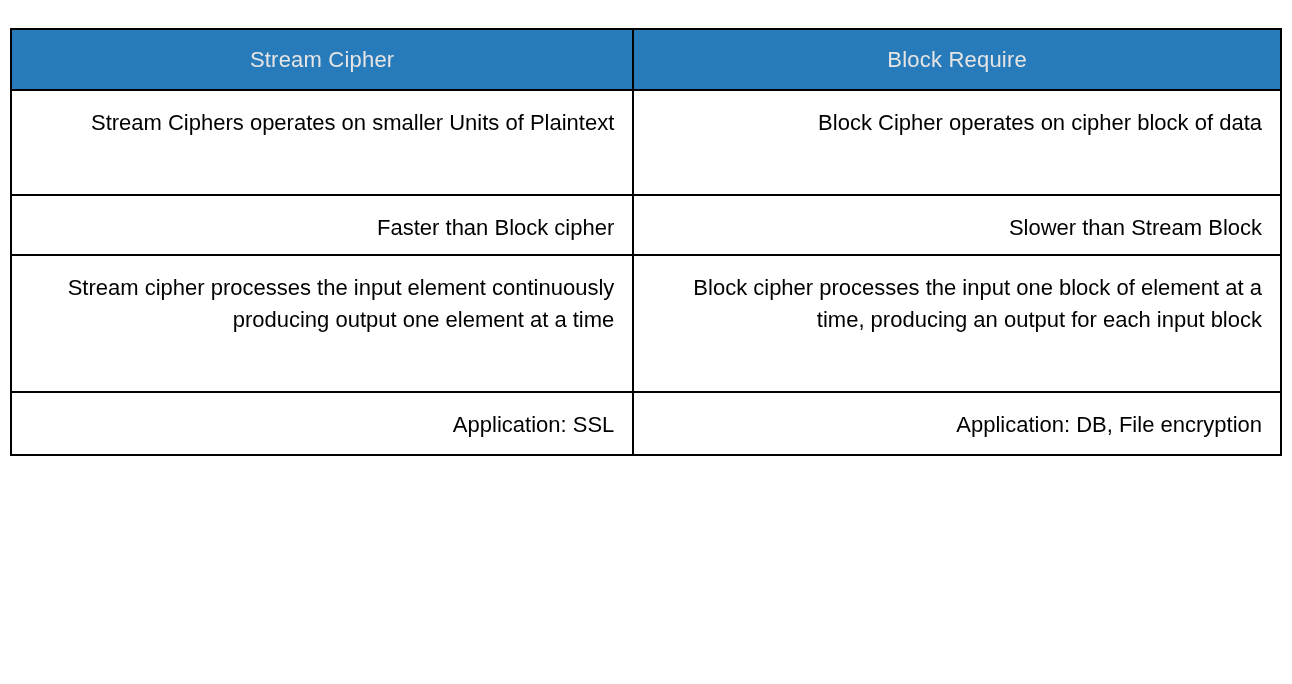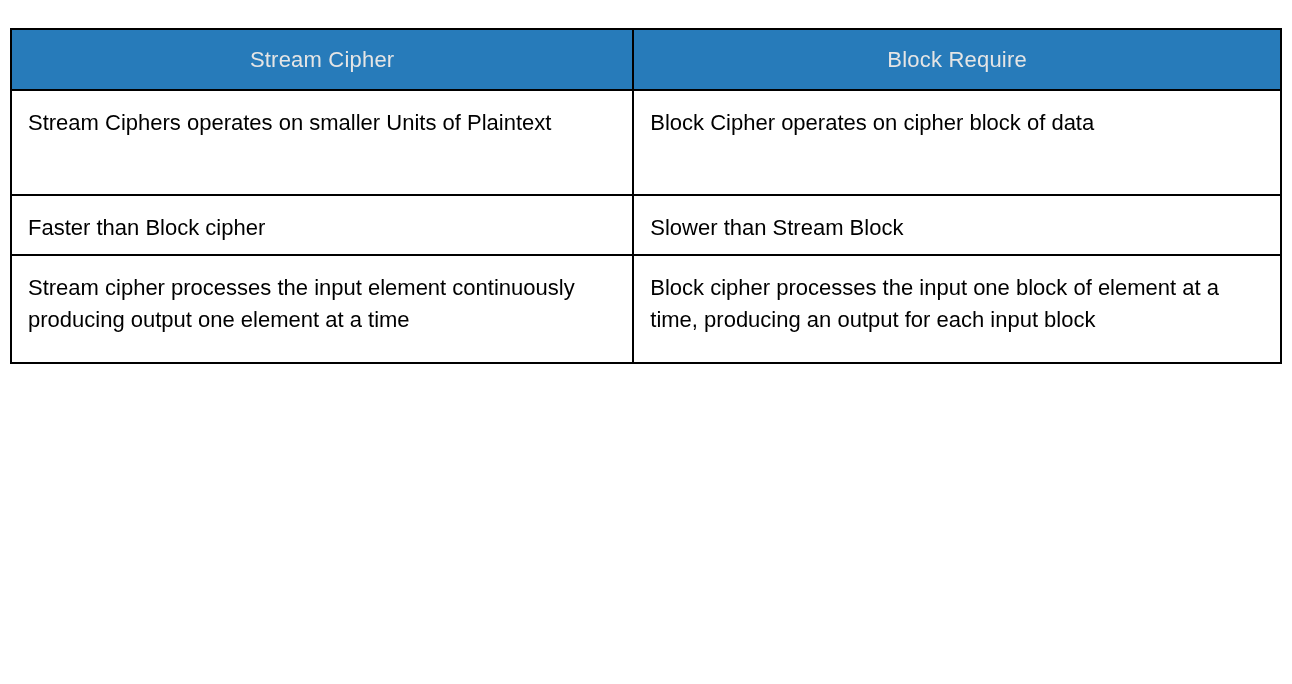--- a/index.html
+++ b/index.html
@@ -36,27 +36,27 @@
     vertical-align: middle;
     height: 61px;
     padding: 4px 10px;
     letter-spacing: 0.2px;
   }
   table.cipher-table td {
     background: #ffffff;
     color: #000000;
     font-size: 22px;
     line-height: 32px;
-    text-align: left;
+    text-align: right;
     vertical-align: top;
     padding: 16px 18px 10px 16px;
   }
   tr.row-tall   { height: 105px; }
   tr.row-single { height: 58px;  }
-  tr.row-triple { height: 108px; }
+  tr.row-triple { height: 137px; }
   tr.row-last   { height: 63px;  }
 </style>
 </head>
 <body>
 
 <div class="table-wrap">
   <table class="cipher-table">
     <colgroup>
       <col class="col-left">
       <col class="col-right">
@@ -73,15 +73,19 @@
         <td>Block Cipher operates on cipher block of data</td>
       </tr>
       <tr class="row-single">
         <td>Faster than Block cipher</td>
         <td>Slower than Stream Block</td>
       </tr>
       <tr class="row-triple">
         <td>Stream cipher processes the input element continuously producing output one element at a time</td>
         <td>Block cipher processes the input one block of element at a time, producing an output for each input block</td>
       </tr>
+      <tr class="row-last">
+        <td>Application: SSL</td>
+        <td>Application: DB, File encryption</td>
+      </tr>
     </tbody>
   </table>
 </div>
 
 </body></html>

